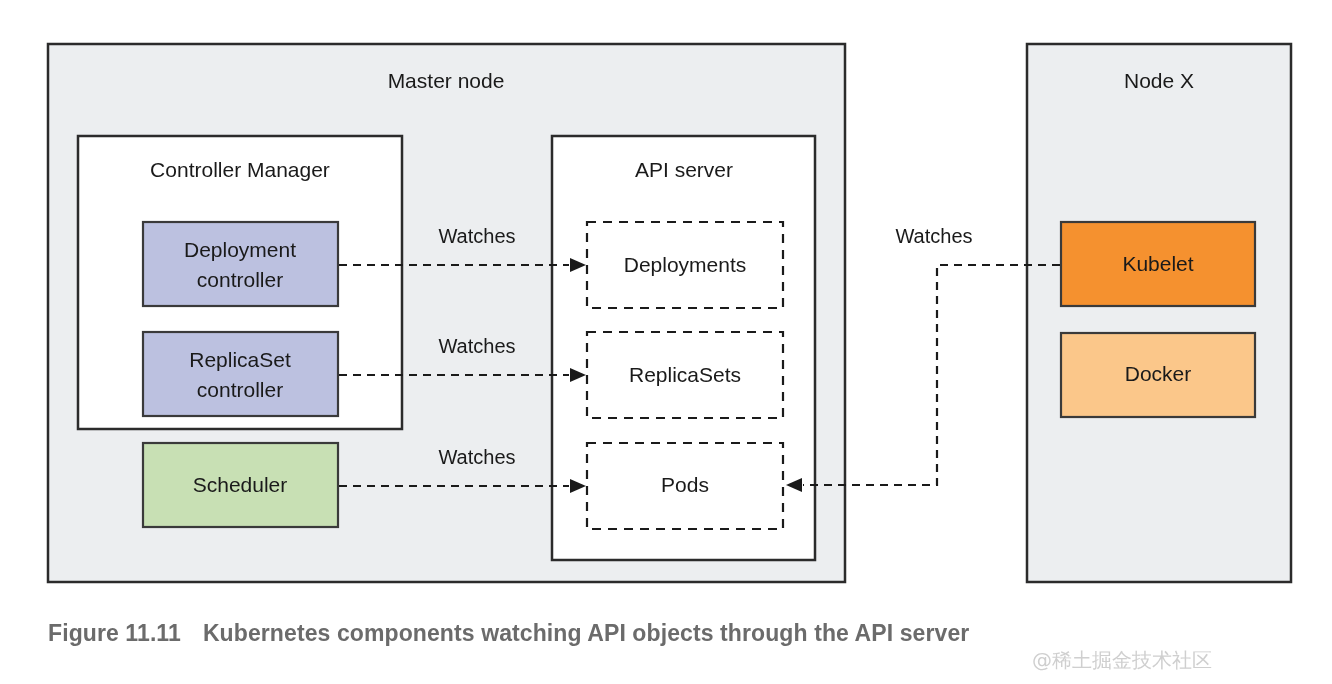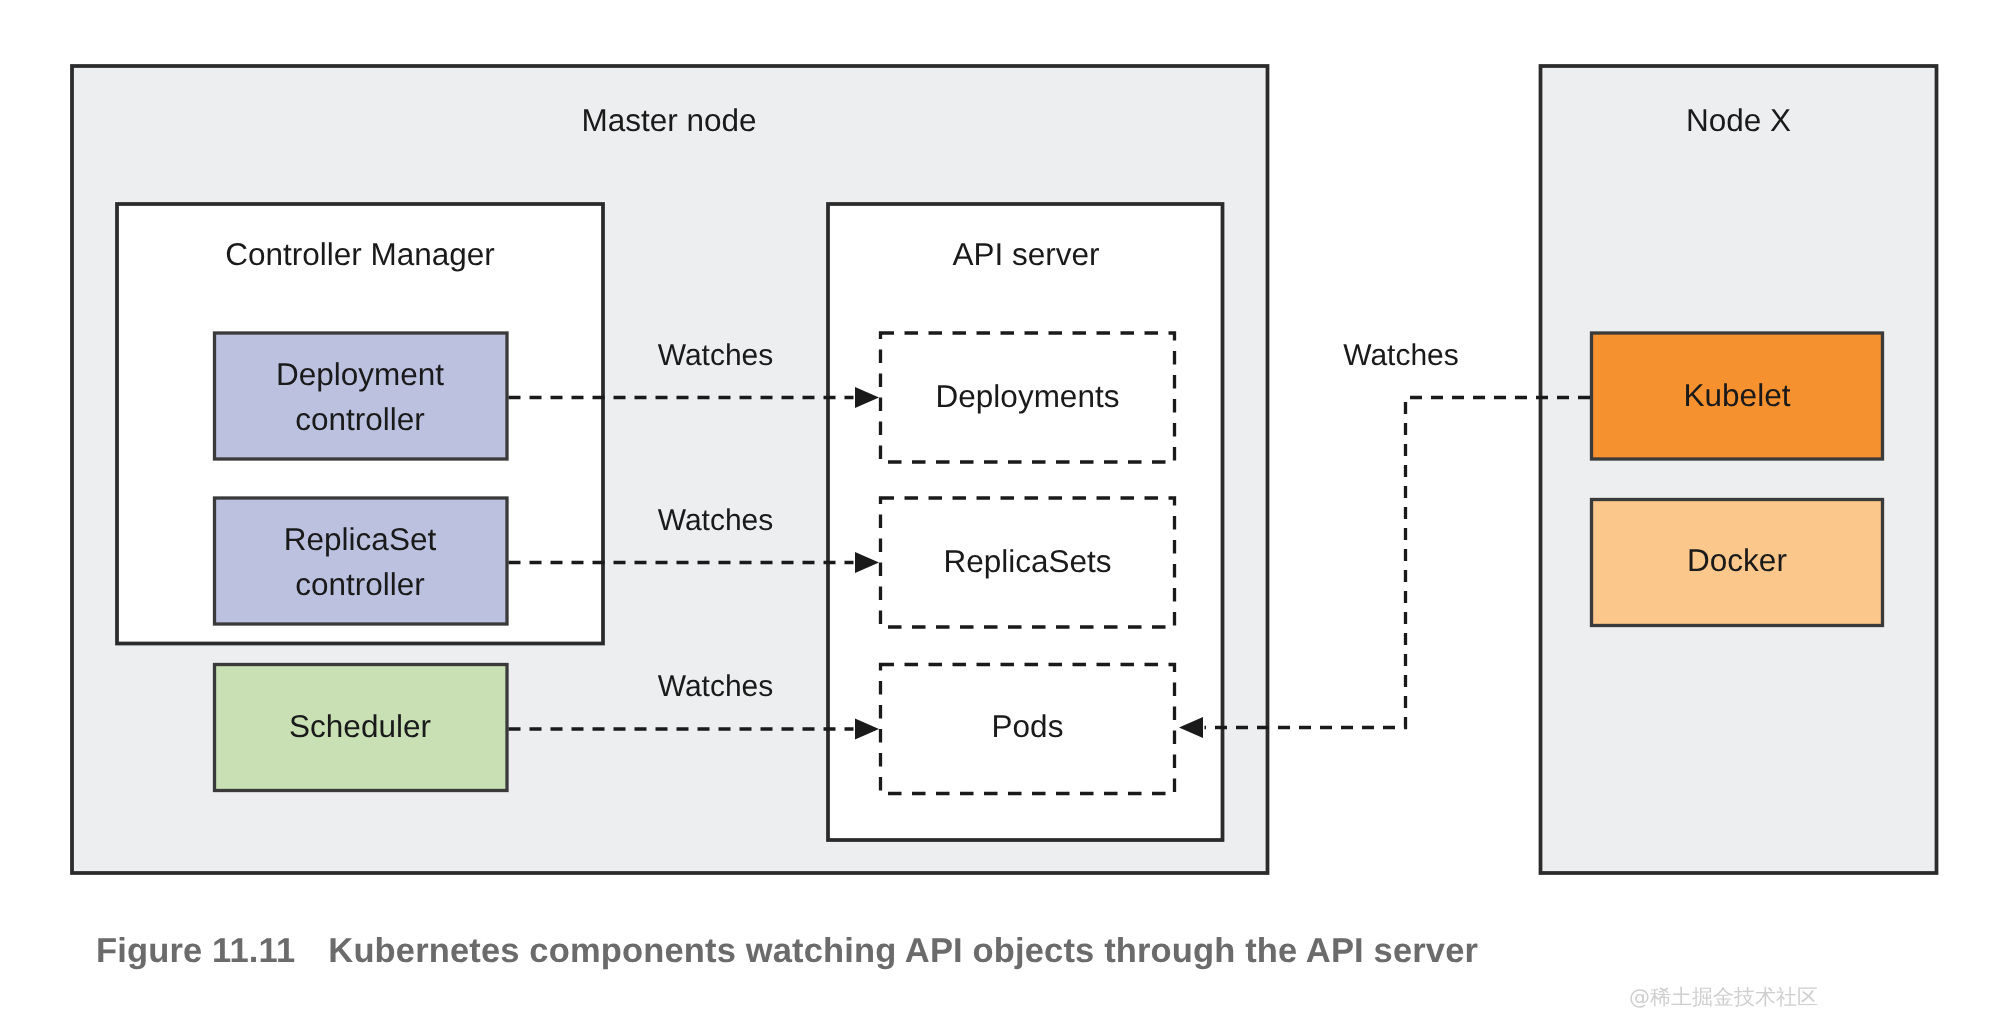--- a/index.html
+++ b/index.html
@@ -84,28 +84,27 @@
     width: 1240px;
     font-family: "Liberation Sans", sans-serif;
     font-size: 23px;
     font-weight: bold;
     color: #6b6b6b;
     letter-spacing: 0.1px;
     white-space: nowrap;
   }
   #caption .fig-num {
     margin-right: 22px;
-    margin-left: 16px;
   }
   #watermark {
     position: absolute;
     right: 24px;
     bottom: 10px;
     font-family: "DejaVu Sans", sans-serif;
-    font-size: 14px;
+    font-size: 20px;
     color: #cfcfcf;
     white-space: nowrap;
   }
 </style>
 </head>
 <body>
 
 <div id="diagram-root">
   <svg id="figure-svg" viewBox="0 0 1332 684" xmlns="http://www.w3.org/2000/svg">
 

